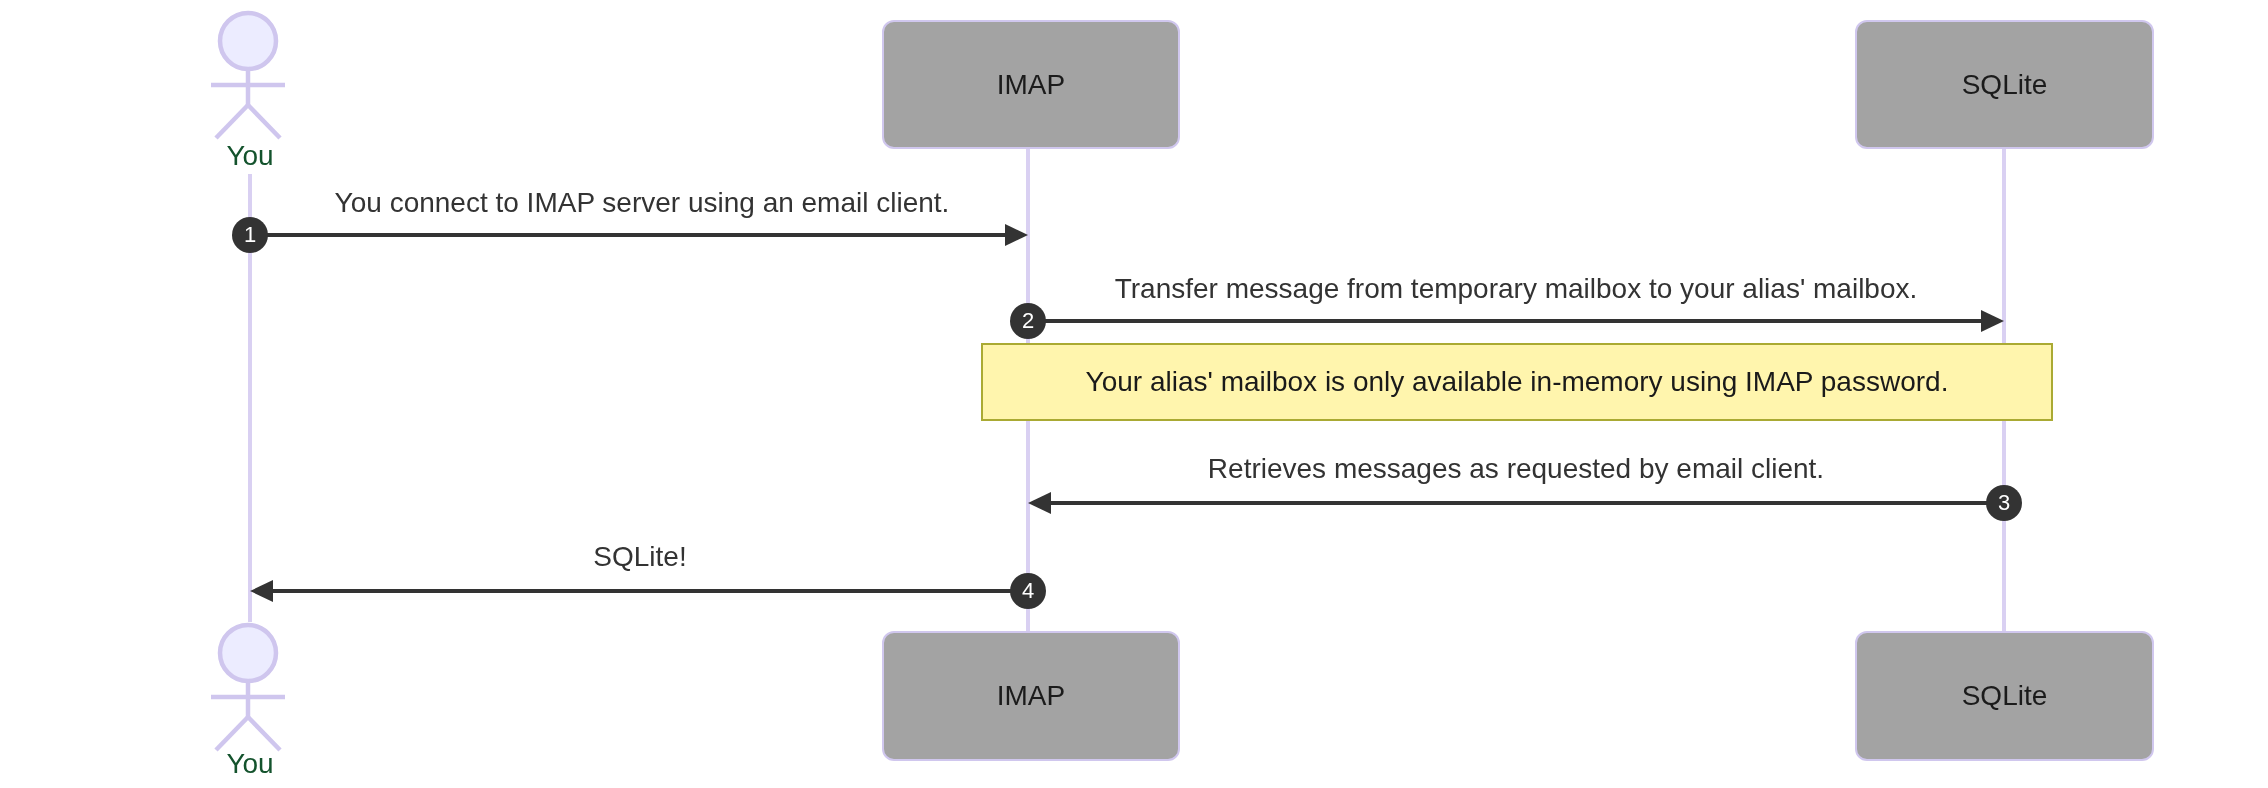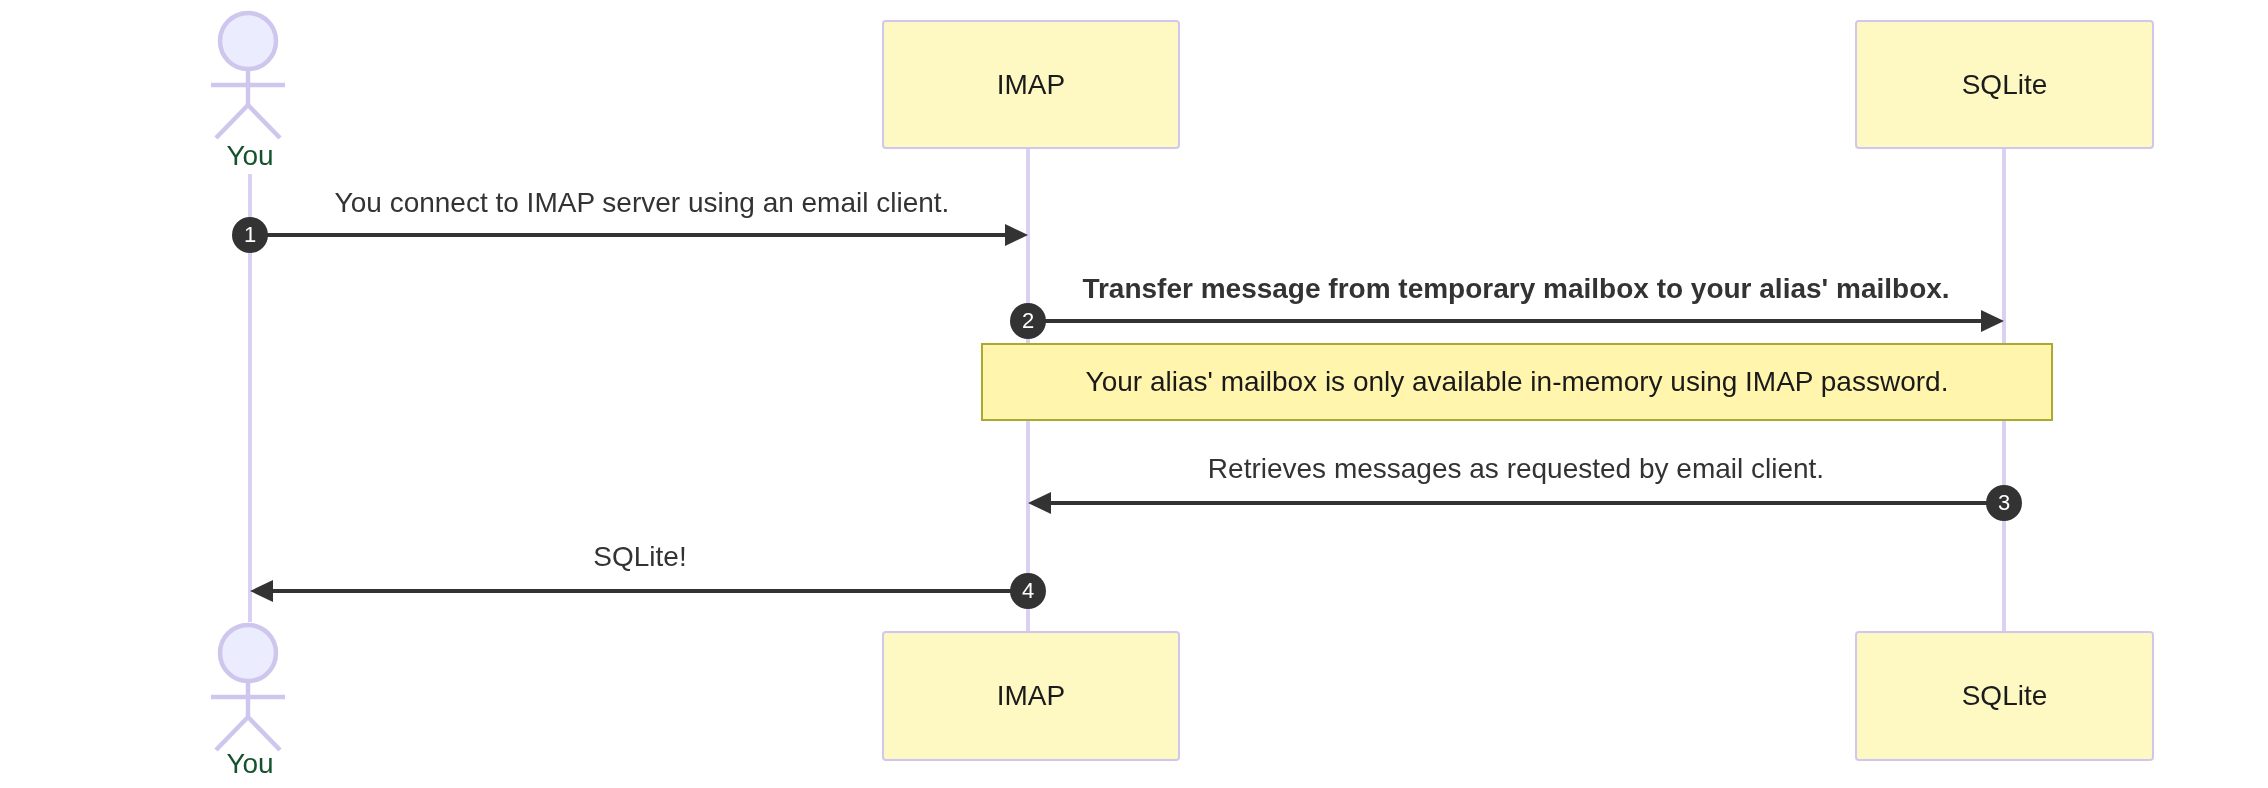--- a/index.html
+++ b/index.html
@@ -2,21 +2,21 @@
 <html><head>
 <meta charset="utf-8">
 <style>
   html,body{margin:0;padding:0;background:#ffffff;}
   #stage{
     position:relative;width:2268px;height:788px;background:#ffffff;
     font-family:"Liberation Sans",sans-serif;overflow:hidden;
   }
   .lifeline{position:absolute;width:4px;background:#d9d0f2;z-index:1;}
   .participant{
-    position:absolute;background:#fef9c3;border:2px solid #d0c7ee;border-radius:4px;
+    position:absolute;background:#a3a3a3;border:2px solid #d0c7ee;border-radius:12px;
     display:flex;align-items:center;justify-content:center;
     font-size:28px;color:#1b1b1b;z-index:3;box-sizing:border-box;
   }
   .actor-label{
     position:absolute;transform:translateX(-50%);font-size:28px;color:#14532d;
     white-space:nowrap;z-index:3;
   }
   .actor-figure{position:absolute;z-index:2;}
   .msg-label{
     position:absolute;transform:translateX(-50%);white-space:nowrap;
@@ -75,21 +75,21 @@
   </div>
   <div class="participant" style="left:1855px;top:631px;width:299px;height:130px;">
     <span>SQLite</span>
   </div>
 
   <div class="msg-label" style="left:642px;top:186px;">You connect to IMAP server using an email client.</div>
   <div class="msg-line" style="left:250px;top:233px;width:760px;"></div>
   <div class="arrowhead right" style="left:1005px;top:224px;"></div>
   <div class="seq-number" style="left:232px;top:217px;">1</div>
 
-  <div class="msg-label" style="left:1516px;top:272px;font-weight:bold;">Transfer message from temporary mailbox to your alias' mailbox.</div>
+  <div class="msg-label" style="left:1516px;top:272px;">Transfer message from temporary mailbox to your alias' mailbox.</div>
   <div class="msg-line" style="left:1028px;top:319px;width:954px;"></div>
   <div class="arrowhead right" style="left:1981px;top:310px;"></div>
   <div class="seq-number" style="left:1010px;top:303px;">2</div>
 
   <div class="note" style="left:981px;top:343px;width:1072px;height:78px;">
     <span>Your alias' mailbox is only available in-memory using IMAP password.</span>
   </div>
 
   <div class="msg-label" style="left:1516px;top:452px;">Retrieves messages as requested by email client.</div>
   <div class="msg-line" style="left:1050px;top:501px;width:954px;"></div>

